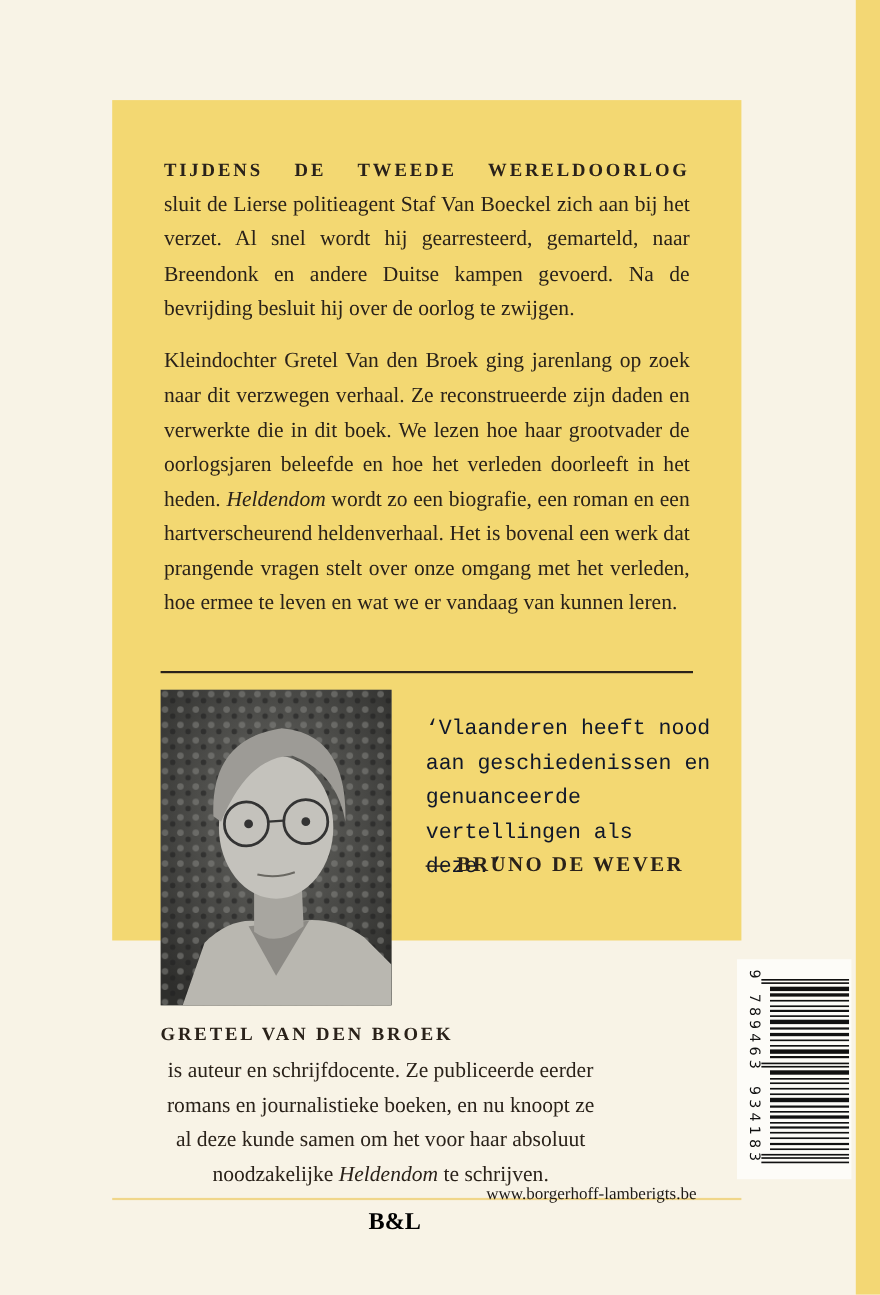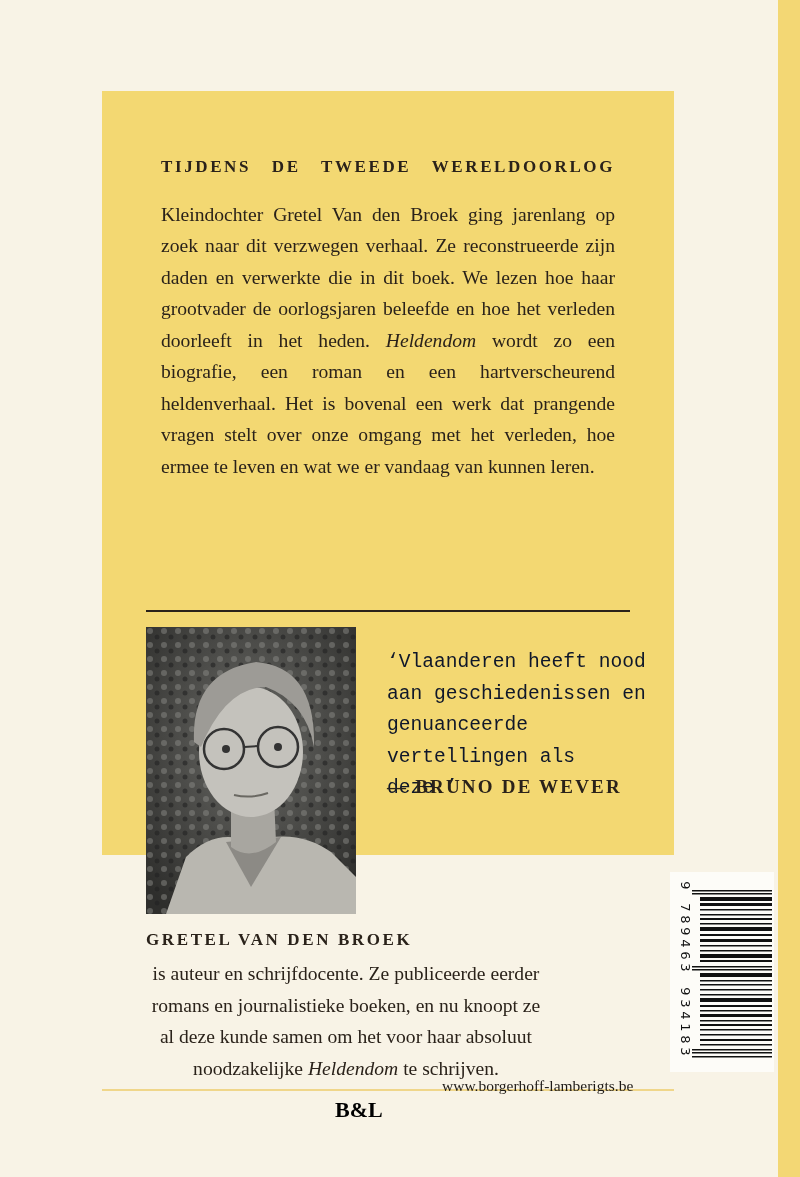--- a/index.html
+++ b/index.html
@@ -17,21 +17,21 @@
   .yellow-panel {
     position: absolute; left: 102px; top: 91px; width: 572px; height: 764px;
     background: #f3d872;
   }
   .blurb {
     position: absolute; left: 146px; top: 136px; width: 484px;
     font-family: "Liberation Serif", serif;
     font-size: 19.6px; line-height: 31.5px;
     text-align: justify;
   }
-  .blurb p { margin: 15px; }
+  .blurb p { margin: 3px; }
   .blurb p + p { margin-top: 16px; }
   .smallcaps-head {
     font-family: "Liberation Serif", serif;
     font-weight: bold; letter-spacing: 2.6px; font-size: 17px;
     display: block; text-align: justify; text-align-last: justify;
     line-height: 31.5px;
   }
   .rule {
     position: absolute; left: 146px; top: 610px; width: 484px; height: 2px;
     background: #2a221a;
@@ -90,20 +90,21 @@
 </style>
 </head>
 <body>
 
 <div class="spine-strip"></div>
 <div class="yellow-panel"></div>
 
 <div class="blurb">
   <p>
     <span class="smallcaps-head">TIJDENS DE TWEEDE WERELDOORLOG</span>
+    <span>sluit de Lierse politieagent Staf Van Boeckel zich aan bij het verzet. Al snel wordt hij gearresteerd, gemarteld, naar Breendonk en andere Duitse kampen gevoerd. Na de bevrijding besluit hij over de oorlog te zwijgen.</span>
   </p>
   <p>
     <span>Kleindochter Gretel Van den Broek ging jarenlang op zoek naar dit verzwegen verhaal. Ze reconstrueerde zijn daden en verwerkte die in dit boek. We lezen hoe haar grootvader de oorlogsjaren beleefde en hoe het verleden doorleeft in het heden. </span><em>Heldendom</em><span> wordt zo een biografie, een roman en een hartverscheurend heldenverhaal. Het is bovenal een werk dat prangende vragen stelt over onze omgang met het verleden, hoe ermee te leven en wat we er vandaag van kunnen leren.</span>
   </p>
 </div>
 
 <div class="rule"></div>
 
 <div class="author-photo">
   <svg width="210" height="287" viewBox="0 0 210 287">

